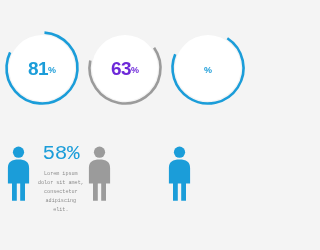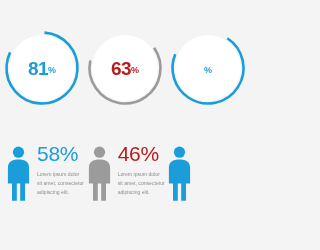--- a/index.html
+++ b/index.html
@@ -11,20 +11,21 @@
     height: 250px;
     background: #f4f4f4;
     font-family: "Liberation Sans", sans-serif;
     overflow: hidden;
   }
   .infographic {
     position: relative;
     width: 250px;
     height: 180px;
     background: #f4f4f4;
+    text-align: center;
   }
 
   
   .donut-row {
     position: absolute;
     top: 28px;
     left: 0;
     width: 250px;
     height: 100px;
     display: flex;
@@ -61,32 +62,33 @@
   }
   .donut-pct {
     font-size: 9px;
     font-weight: bold;
     line-height: 1;
     position: relative;
     top: 2px;
     left: 0px;
   }
   .c-blue { color: #1b9dd9; }
-  .c-gray { color: #b91c1c; }
+  .c-gray { color: #6d28d9; }
 
   
   .stats-row {
     position: absolute;
     top: 142px;
     left: 0;
     width: 250px;
     height: 108px;
     display: flex;
     padding: 0 4px;
     box-sizing: border-box;
+    font-family: Liberation Mono, monospace;
   }
   .stat {
     width: 83px;
     display: flex;
     align-items: flex-start;
   }
   .person {
     width: 30px;
     flex: 0 0 30px;
     padding-top: 4px;
@@ -172,24 +174,20 @@
       </div>
     </div>
 
     <div class="stat">
       <div class="person">
         <svg width="29" height="55" viewBox="0 0 29 55">
           <circle class="f-gray" cx="14.5" cy="6.2" r="5.6"></circle>
           <path class="f-gray" d="M14.5 13.6c-6.6 0-10.6 2.4-10.6 8.4v15.6h4.1v17.2h4.8V37.6h3.4v17.2h4.8V37.6h4.1V22c0-6-4-8.4-10.6-8.4z"></path>
         </svg>
       </div>
-      <div class="stat-body">
-        <div class="stat-value c-gray">46%</div>
-        <div class="stat-text">Lorem ipsum dolor sit amet, consectetur adipiscing elit.</div>
-      </div>
     </div>
 
     <div class="stat">
       <div class="person">
         <svg width="29" height="55" viewBox="0 0 29 55">
           <circle class="f-blue" cx="14.5" cy="6.2" r="5.6"></circle>
           <path class="f-blue" d="M14.5 13.6c-6.6 0-10.6 2.4-10.6 8.4v15.6h4.1v17.2h4.8V37.6h3.4v17.2h4.8V37.6h4.1V22c0-6-4-8.4-10.6-8.4z"></path>
         </svg>
       </div>
     </div>

